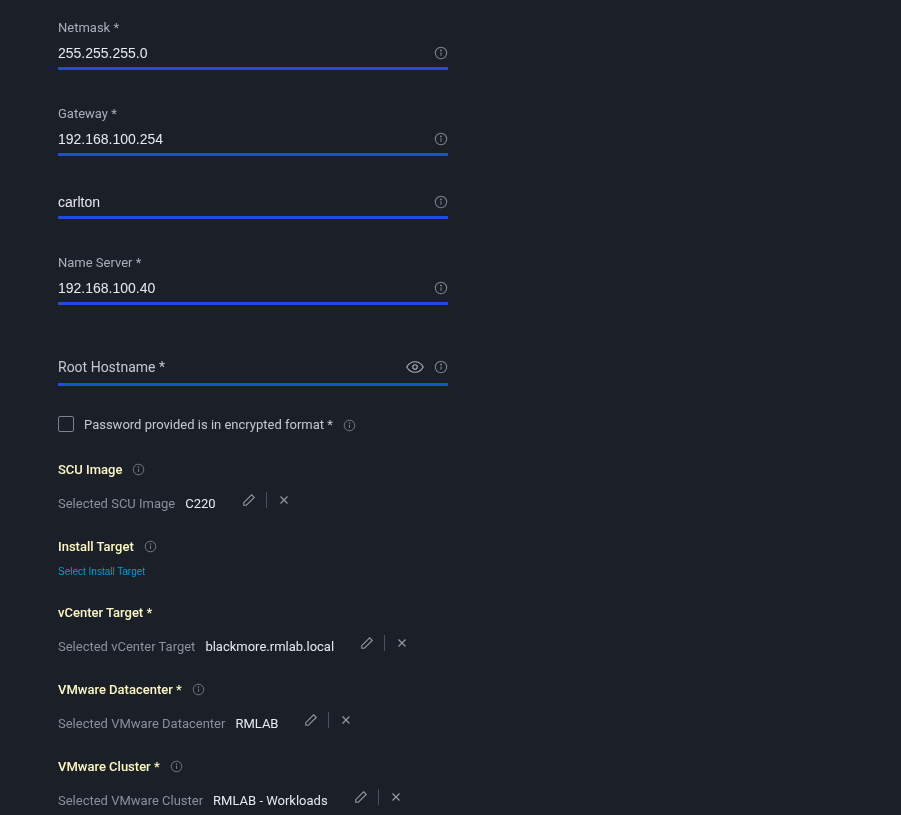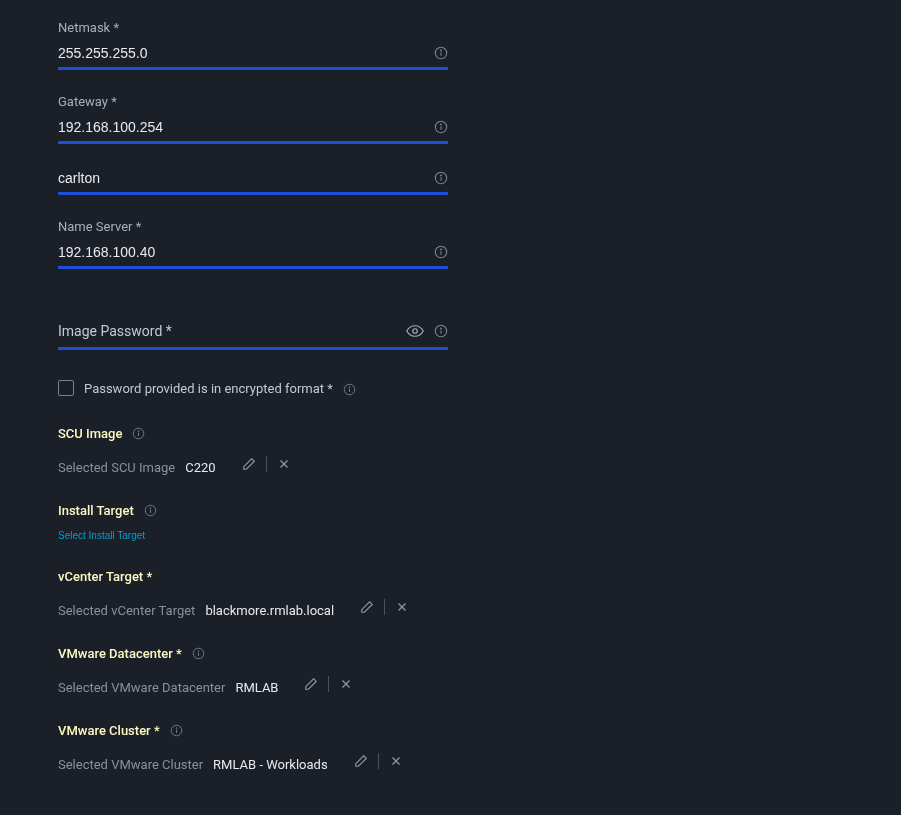--- a/index.html
+++ b/index.html
@@ -10,21 +10,21 @@
     body {
       background: #1a1f28;
       color: #c5c9d0;
       font-family: -apple-system, BlinkMacSystemFont, "Segoe UI", Roboto, sans-serif;
       font-size: 13px;
       padding: 20px 58px;
       width: 901px;
       min-height: 815px;
     }
     .field-group {
-      margin-bottom: 24px;
+      margin-bottom: 36px;
       width: 390px;
       position: relative;
     }
     .field-label {
       color: #a9aeb8;
       font-size: 13px;
       margin-bottom: 8px;
       display: block;
     }
     .input-wrapper {
@@ -198,21 +198,21 @@
           <circle cx="8" cy="8" r="6.5"></circle>
           <line x1="8" y1="7" x2="8" y2="11"></line>
           <circle cx="8" cy="5" r="0.5" fill="#a9aeb8"></circle>
         </svg>
     </div>
   </div>
 </div>
 
 <div class="field-group password-group">
   <div class="input-wrapper">
-    <label class="field-label" style="margin-bottom:0;">Image Password *</label>
+    <label class="field-label" style="margin-bottom:0;">Root Hostname *</label>
     <input type="password" style="width: 0px; flex: 1 1 0%;">
     <div class="input-icons">
       <svg class="icon-svg-eye" viewBox="0 0 24 24" fill="none" stroke="#a9aeb8" stroke-width="1.5">
           <path d="M1 12s4-7 11-7 11 7 11 7-4 7-11 7S1 12 1 12z"></path>
           <circle cx="12" cy="12" r="3"></circle>
         </svg>
       <svg class="icon-svg" viewBox="0 0 16 16" fill="none" stroke="#a9aeb8" stroke-width="1.2">
           <circle cx="8" cy="8" r="6.5"></circle>
           <line x1="8" y1="7" x2="8" y2="11"></line>
           <circle cx="8" cy="5" r="0.5" fill="#a9aeb8"></circle>

